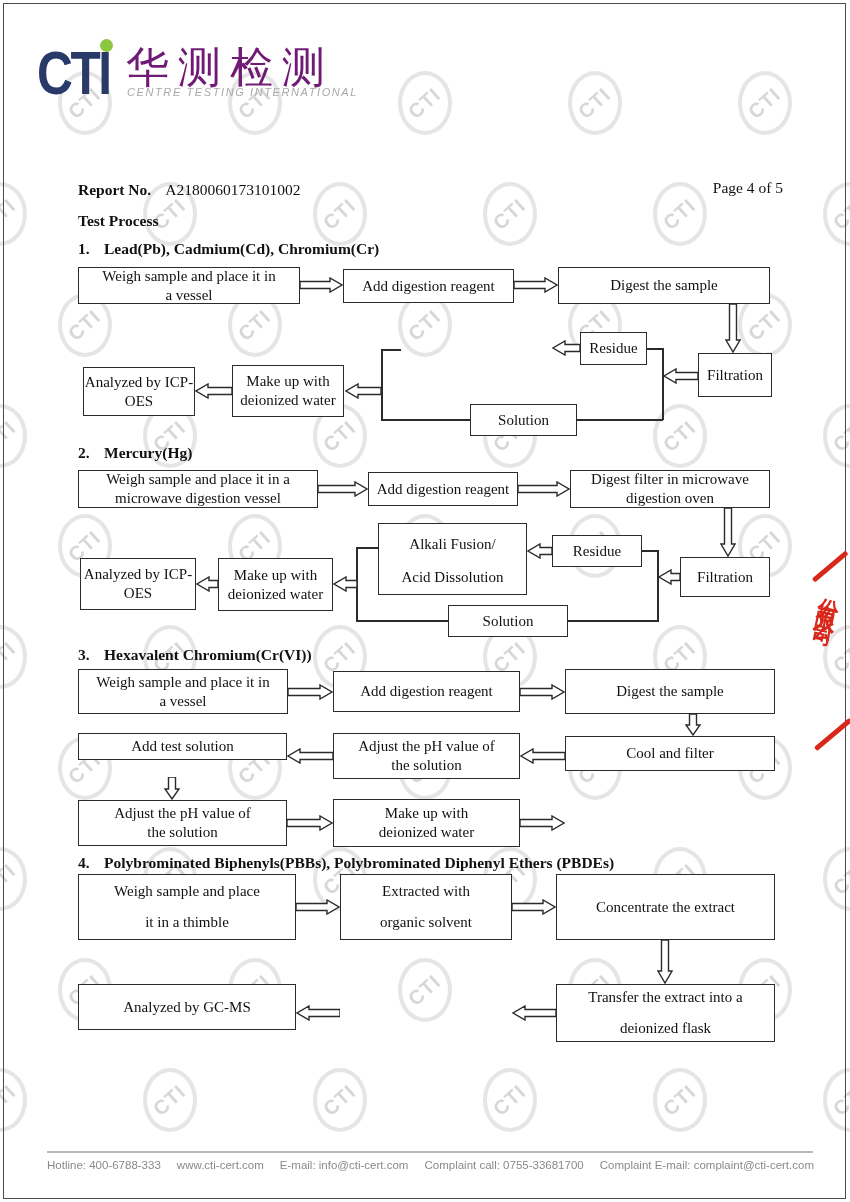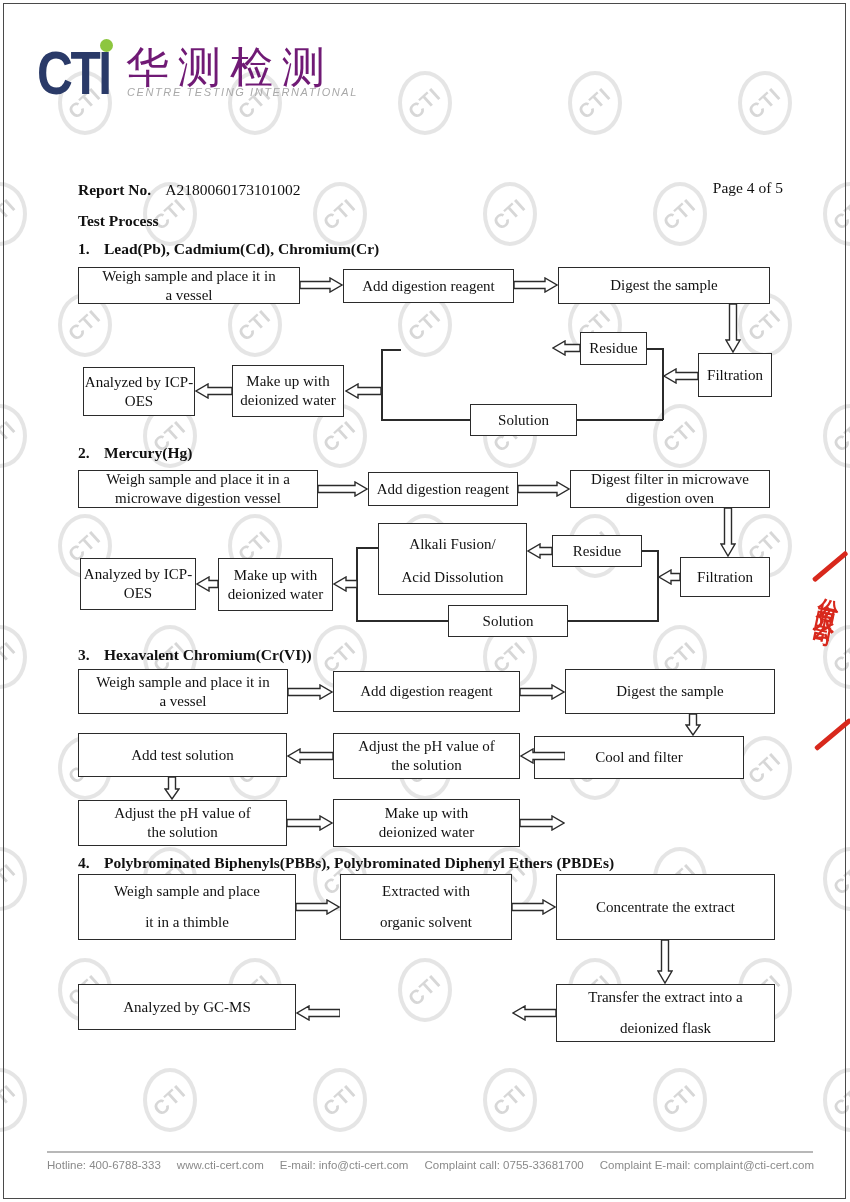--- a/index.html
+++ b/index.html
@@ -402,37 +402,37 @@
       </svg>
     </span>
   <div class="fb" style="left:565px;top:669px;width:210px;height:45px">
       <span class="bt">Digest the sample</span>
     </div>
   <span class="ar" style="left:685px;top:714px;width:16px;height:22px">
       <svg width="16" height="22" style="display:block">
         <path d="M4.5 0 L4.5 11 L1 11 L8 21 L15 11 L11.5 11 L11.5 0 Z" fill="#ffffff" stroke="#2b2b2b" stroke-width="1.4"></path>
       </svg>
     </span>
-  <div class="fb" style="left:534px;top:736px;width:210px;height:43px">
+  <div class="fb" style="left:565px;top:736px;width:210px;height:35px">
       <span class="bt">Cool and filter</span>
     </div>
   <span class="ar" style="left:520px;top:748px;width:45px;height:16px">
       <svg width="45" height="16" style="display:block">
         <path d="M45 4.5 L13 4.5 L13 1 L1 8 L13 15 L13 11.5 L45 11.5 Z" fill="#ffffff" stroke="#2b2b2b" stroke-width="1.4"></path>
       </svg>
     </span>
   <div class="fb" style="left:333px;top:733px;width:187px;height:46px">
       <span class="bt" style="max-width:142px">Adjust the pH value of the solution</span>
     </div>
   <span class="ar" style="left:287px;top:748px;width:46px;height:16px">
       <svg width="46" height="16" style="display:block">
         <path d="M46 4.5 L13 4.5 L13 1 L1 8 L13 15 L13 11.5 L46 11.5 Z" fill="#ffffff" stroke="#2b2b2b" stroke-width="1.4"></path>
       </svg>
     </span>
-  <div class="fb" style="left:78px;top:733px;width:209px;height:44px">
+  <div class="fb" style="left:78px;top:733px;width:209px;height:27px">
       <span class="bt">Add test solution</span>
     </div>
   <span class="ar" style="left:164px;top:777px;width:16px;height:23px">
       <svg width="16" height="23" style="display:block">
         <path d="M4.5 0 L4.5 12 L1 12 L8 22 L15 12 L11.5 12 L11.5 0 Z" fill="#ffffff" stroke="#2b2b2b" stroke-width="1.4"></path>
       </svg>
     </span>
   <div class="fb" style="left:78px;top:800px;width:209px;height:46px">
       <span class="bt" style="max-width:142px">Adjust the pH value of the solution</span>
     </div>

